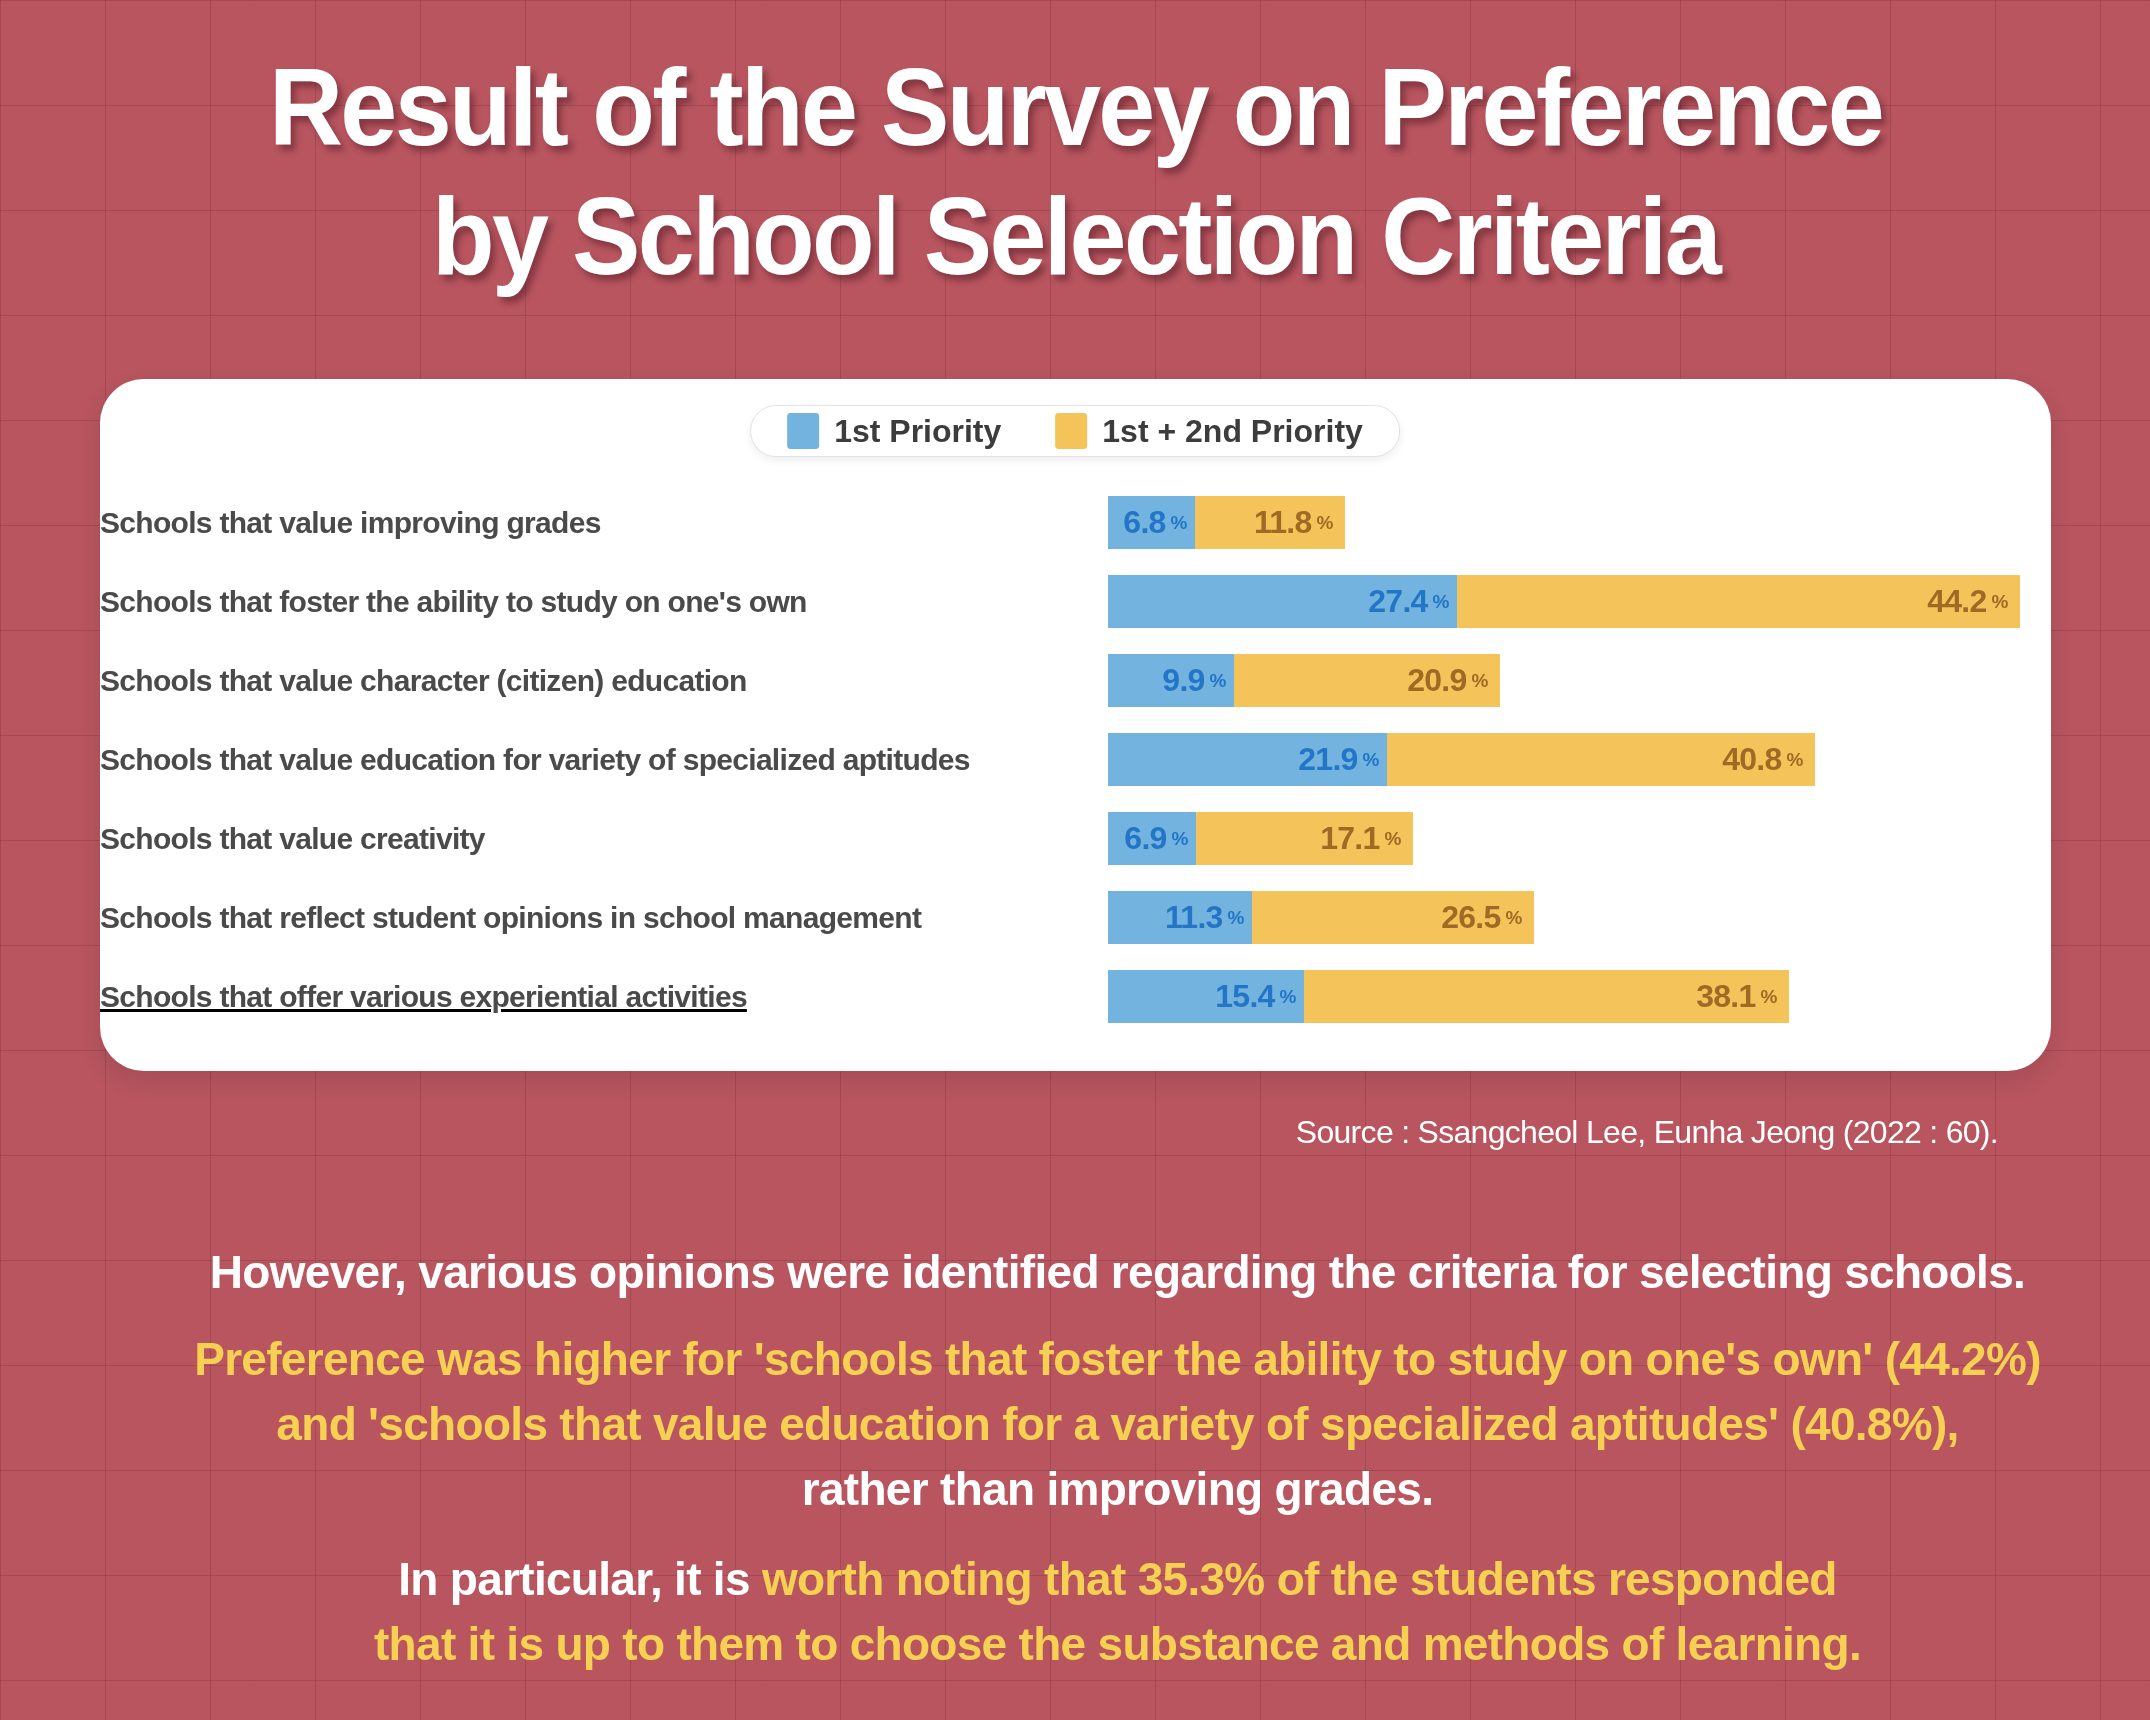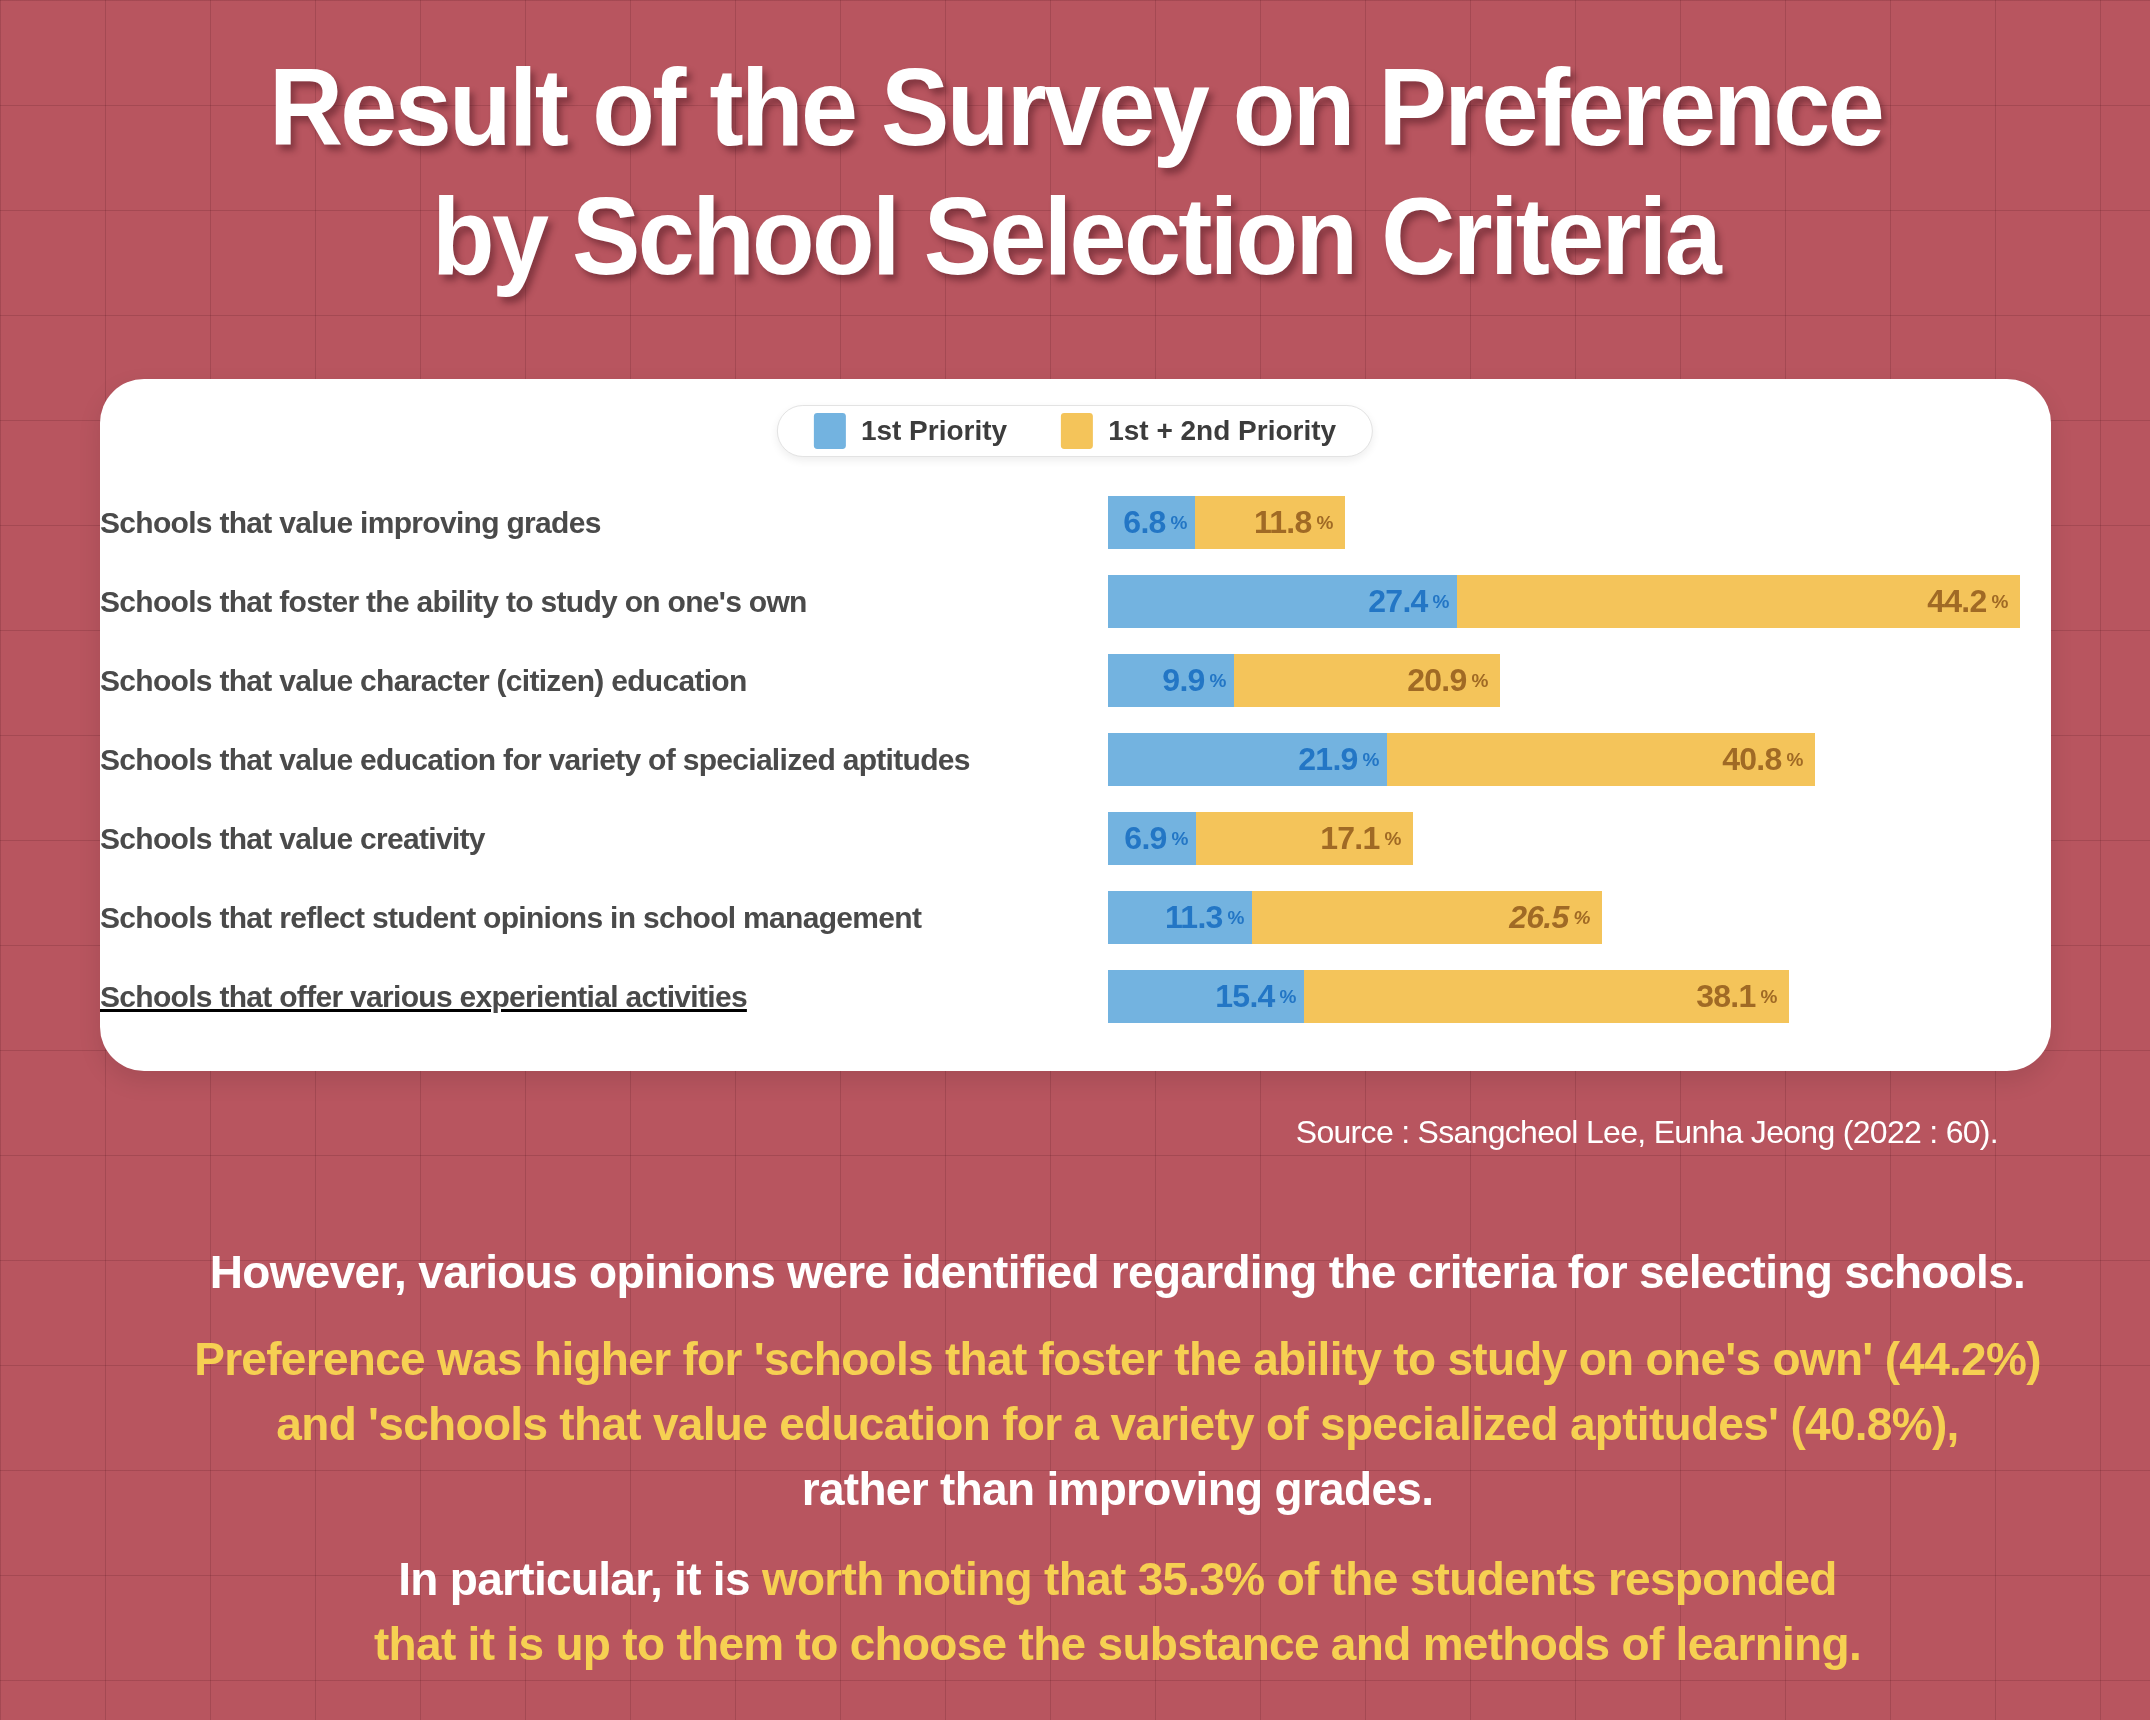--- a/index.html
+++ b/index.html
@@ -48,21 +48,21 @@
     position:absolute; top:405px; left:1075px; transform:translateX(-50%);
     height:52px; display:flex; align-items:center; gap:54px;
     background:#fff; border:1.4px solid #e3e3e3; border-radius:688px;
     padding:0 36px; box-shadow:0 3.4px 8.3px rgba(0,0,0,0.07);
     white-space:nowrap;
   }
   .legend-item{display:flex; align-items:center; gap:15px;}
   .swatch{width:32px; height:36px; border-radius:3.4px; flex:0 0 auto;}
   .swatch.blue{background:var(--blue);}
   .swatch.yellow{background:var(--yellow);}
-  .legend-label{font-size:28px; font-weight:bold; color:#3c3c3c;}
+  .legend-label{font-size:32px; font-weight:bold; color:#3c3c3c;}
 
   
   .rows{position:absolute; left:100px; top:496px; width:1951px;}
   .row{display:flex; align-items:center; height:53px; margin-bottom:26px;}
   .row:last-child{margin-bottom:0;text-decoration:underline;}
   .row-label{
     width:1008px; flex:0 0 auto; text-align:left; padding-right:17px;
     font-size:30px; font-weight:bold; color:var(--label); letter-spacing:-0.7px;
     white-space:nowrap;
   }
@@ -174,21 +174,21 @@
           <span class="val">17.1<span class="pct">%</span></span>
         </div>
       </div>
     </div>
     <div class="row">
       <div class="row-label">Schools that reflect student opinions in school management</div>
       <div class="bars">
         <div class="bar blue" style="width: 144px;">
           <span class="val">11.3<span class="pct">%</span></span>
         </div>
-        <div class="bar yellow" style="width: 350px; font-style: italic;">
+        <div class="bar yellow" style="width: 282px;">
           <span class="val">26.5<span class="pct">%</span></span>
         </div>
       </div>
     </div>
     <div class="row">
       <div class="row-label">Schools that offer various experiential activities</div>
       <div class="bars">
         <div class="bar blue" style="width: 196px;">
           <span class="val">15.4<span class="pct">%</span></span>
         </div>

